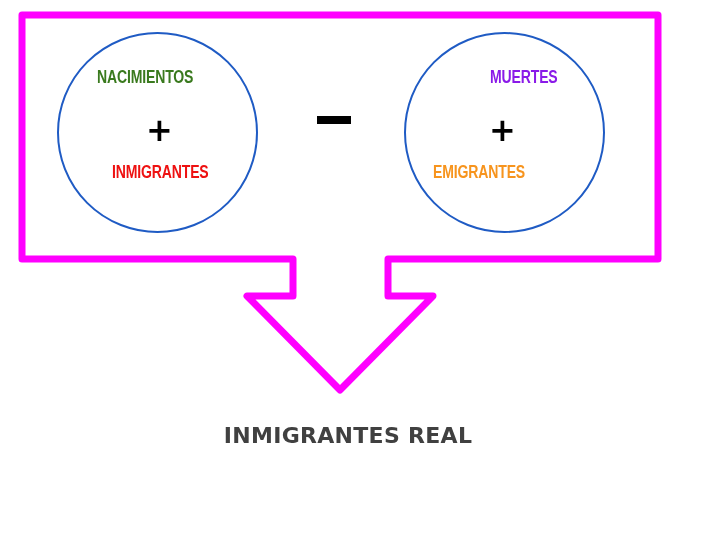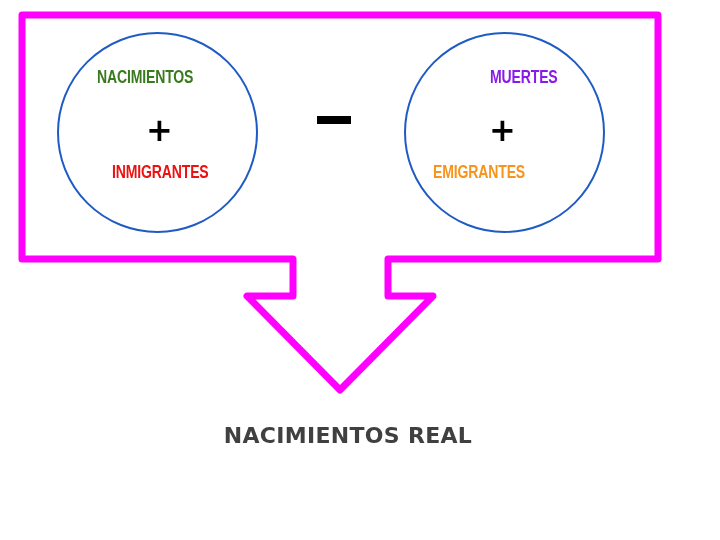--- a/index.html
+++ b/index.html
@@ -23,13 +23,13 @@
 <div class="plus" style="left:146px; top:114px;">+</div>
 <div class="label" style="left:112px; top:162px; font-size:18px; color:#ee1111;">INMIGRANTES</div>
 
 <div class="minus"></div>
 
 <div class="circle" style="left:404px; top:32px; width:201px; height:201px;"></div>
 <div class="label" style="left:490px; top:67px; font-size:18px; color:#8a1ae8;">MUERTES</div>
 <div class="plus" style="left:489px; top:114px;">+</div>
 <div class="label" style="left:433px; top:162px; font-size:18px; color:#f7941d;">EMIGRANTES</div>
 
-<div class="result">NACIMIENTOS REAL</div>
+<div class="result">INMIGRANTES REAL</div>
 
 </body></html>

